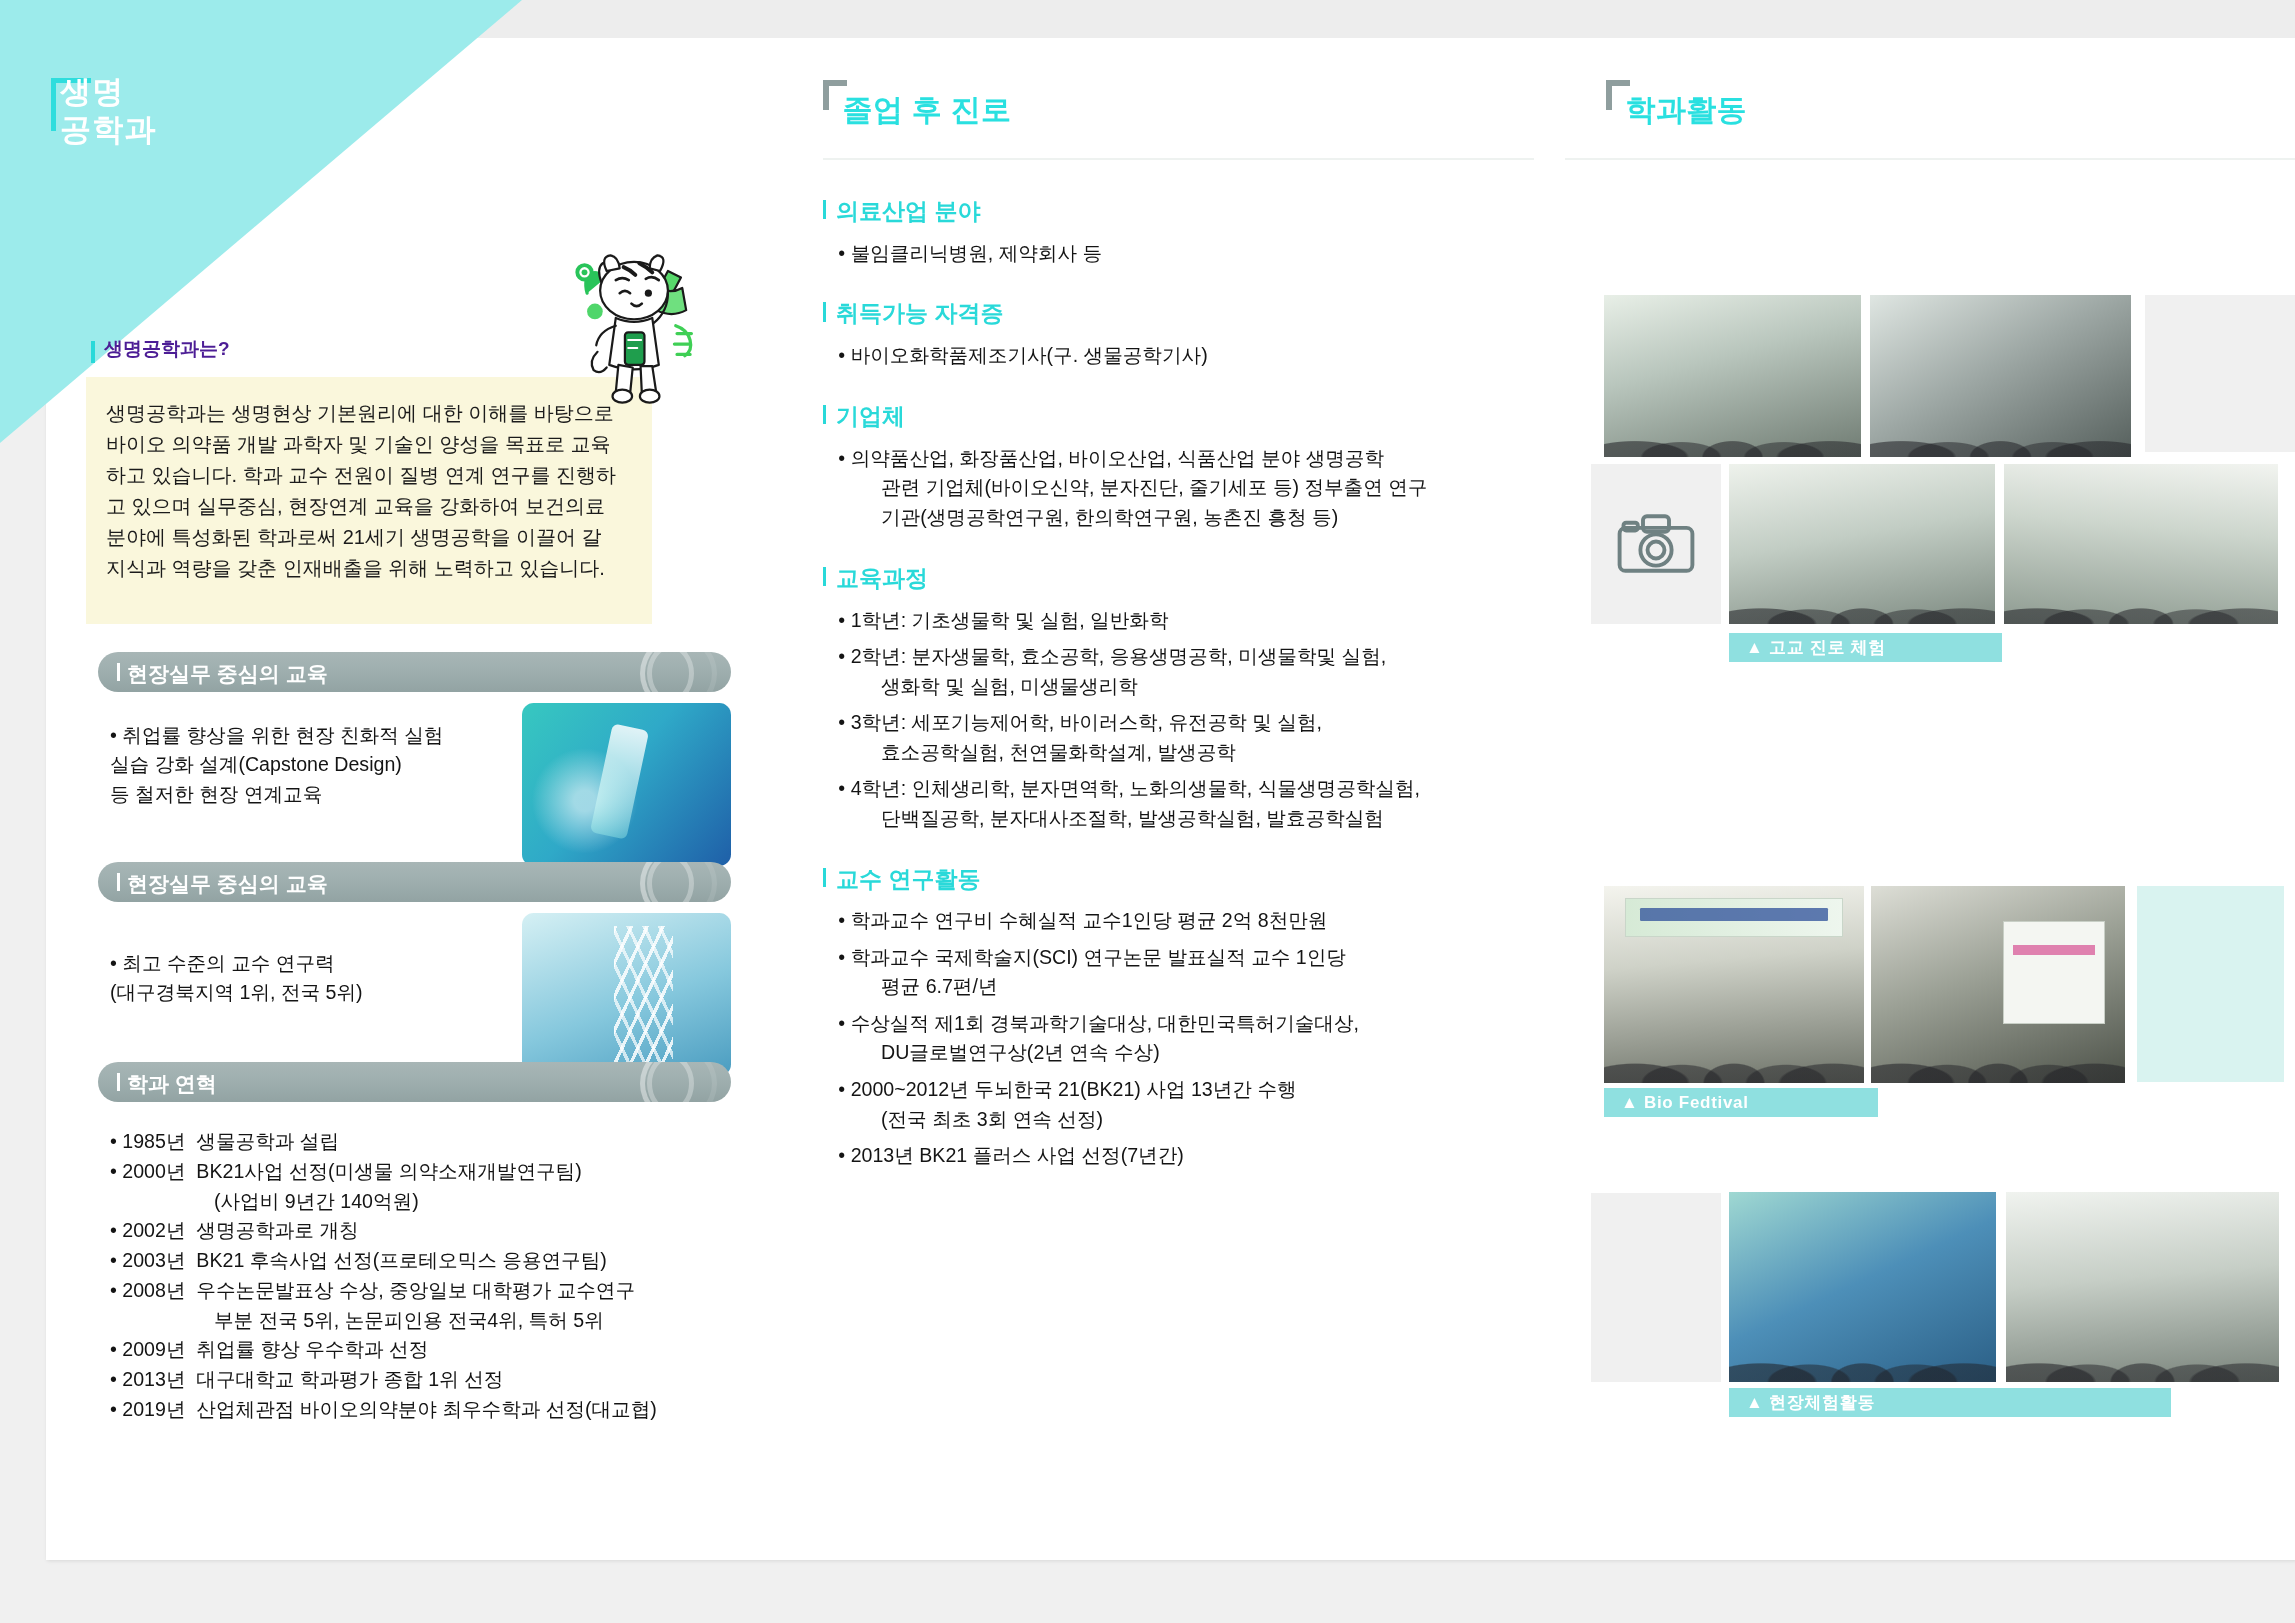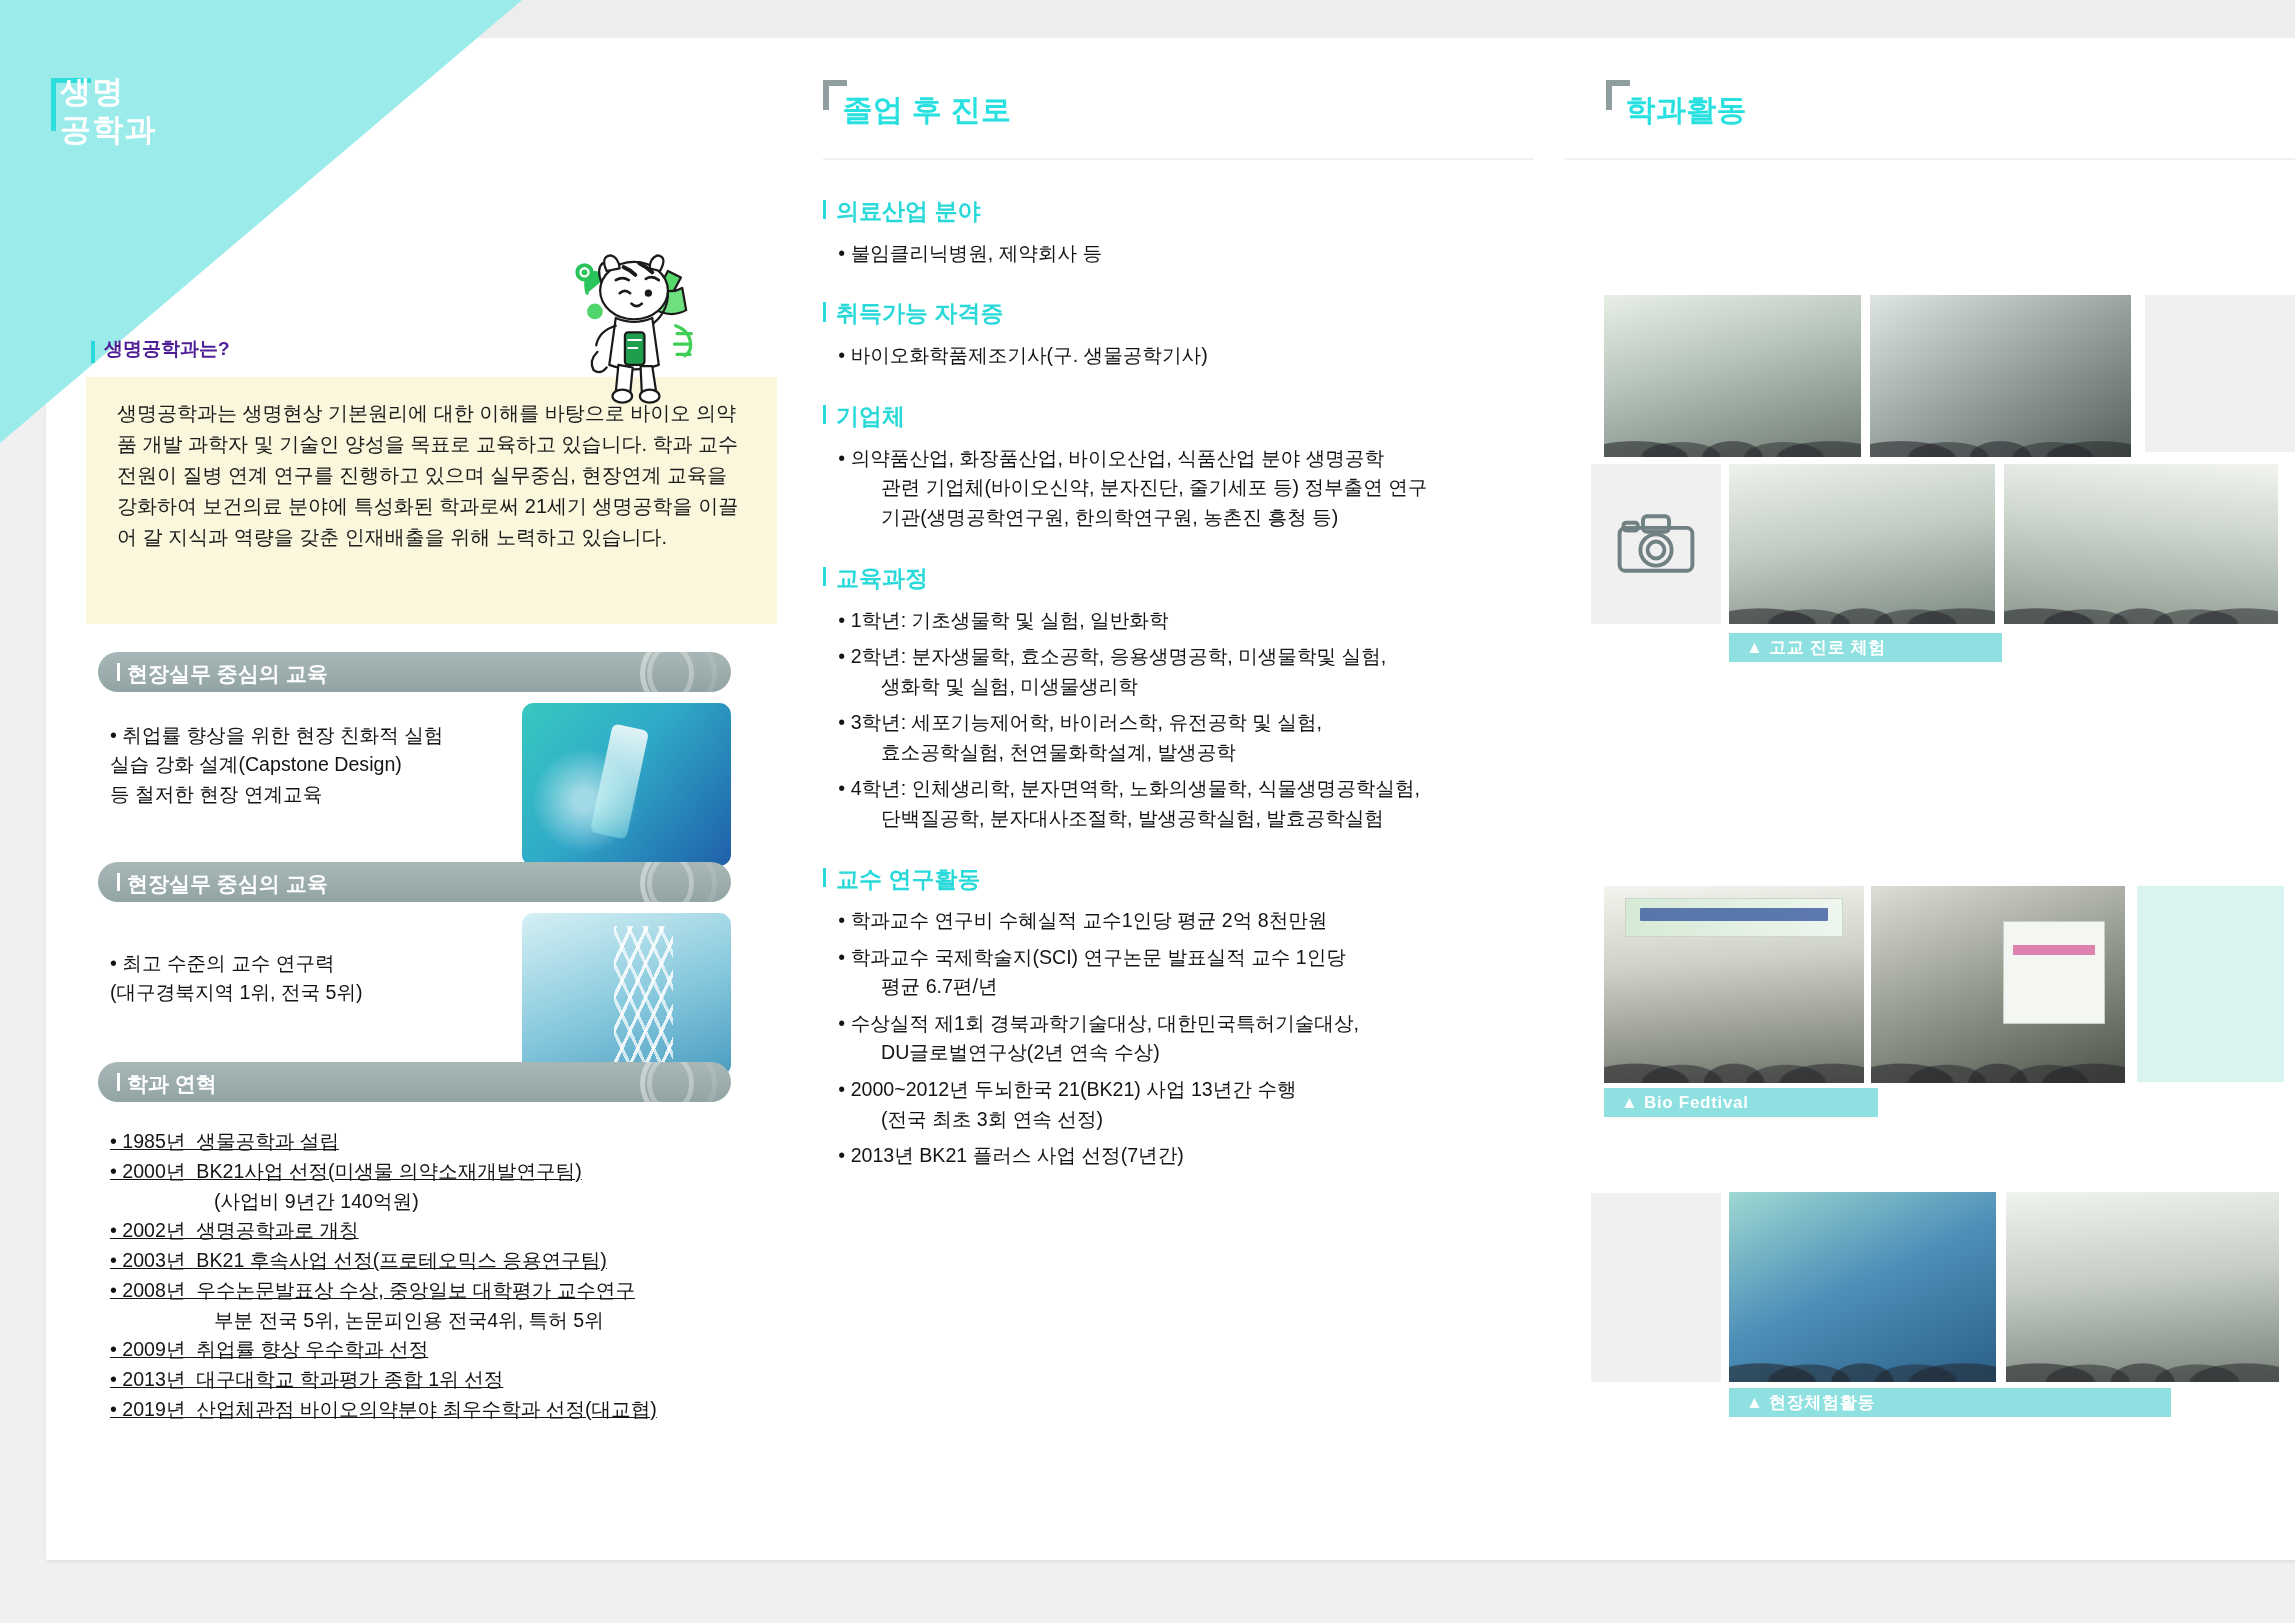--- a/index.html
+++ b/index.html
@@ -65,23 +65,23 @@
     position:absolute; left:104px; top:336px; z-index:6;
     color:#4c1d95; font-weight:700; font-size:19px; white-space:nowrap;
   }
   .intro-head::before {
     content:""; position:absolute; left:-13px; top:4.6px;
     width:3.9px; height:22px; background:#29d9d9;
   }
   
   .intro-box {
     position:absolute; left:86px; top:377px;
-    width:691px; height:247px;
+    width:566px; height:247px;
     background:#faf7dc; z-index:4;
-    padding: 21px 25px 0 31px;
+    padding: 21px 25px 0 20px;
   }
   .intro-box p {
     font-size: 20px; line-height: 1.55; color:#1b1b1b;
   }
   
   .gbar {
     position:absolute; height:40px; width:633px; left:98px;
     background: linear-gradient(180deg,#a8b6b6 0%, #9fafaf 45%, #92a3a3 100%);
     border-radius: 22px;
     z-index:4; overflow:hidden;
@@ -134,21 +134,21 @@
     width:59px; height:143px;
     background:
       repeating-linear-gradient(115deg, rgba(255,255,255,.85) 0 3.3px, transparent 3.3px 14.3px),
       repeating-linear-gradient(65deg, rgba(255,255,255,.70) 0 3.3px, transparent 3.3px 14.3px);
   }
   
   .hist {
     position:absolute; left:110px; top:1127px; width:652px; z-index:4;
     font-size:19.6px; line-height:1.52; color:#141414;
   }
-  .hist .row { display:block; text-indent:-17px; padding-left:17px;text-decoration:underline; }
+  .hist .row { display:block; text-indent:-17px; padding-left:17px; }
   .hist .cont { display:block; padding-left:104px; }
   
   .mid { position:absolute; left:823px; top:196px; width:704px; z-index:4; }
   .blk { margin-bottom: 30px; }
   .blk-h {
     color:#29d9d9; font-weight:700; font-size:23px; position:relative;
     padding-left:13px; margin-bottom:11.7px; white-space:nowrap;
   }
   .blk-h::before {
     content:""; position:absolute; left:0; top:3.9px;

